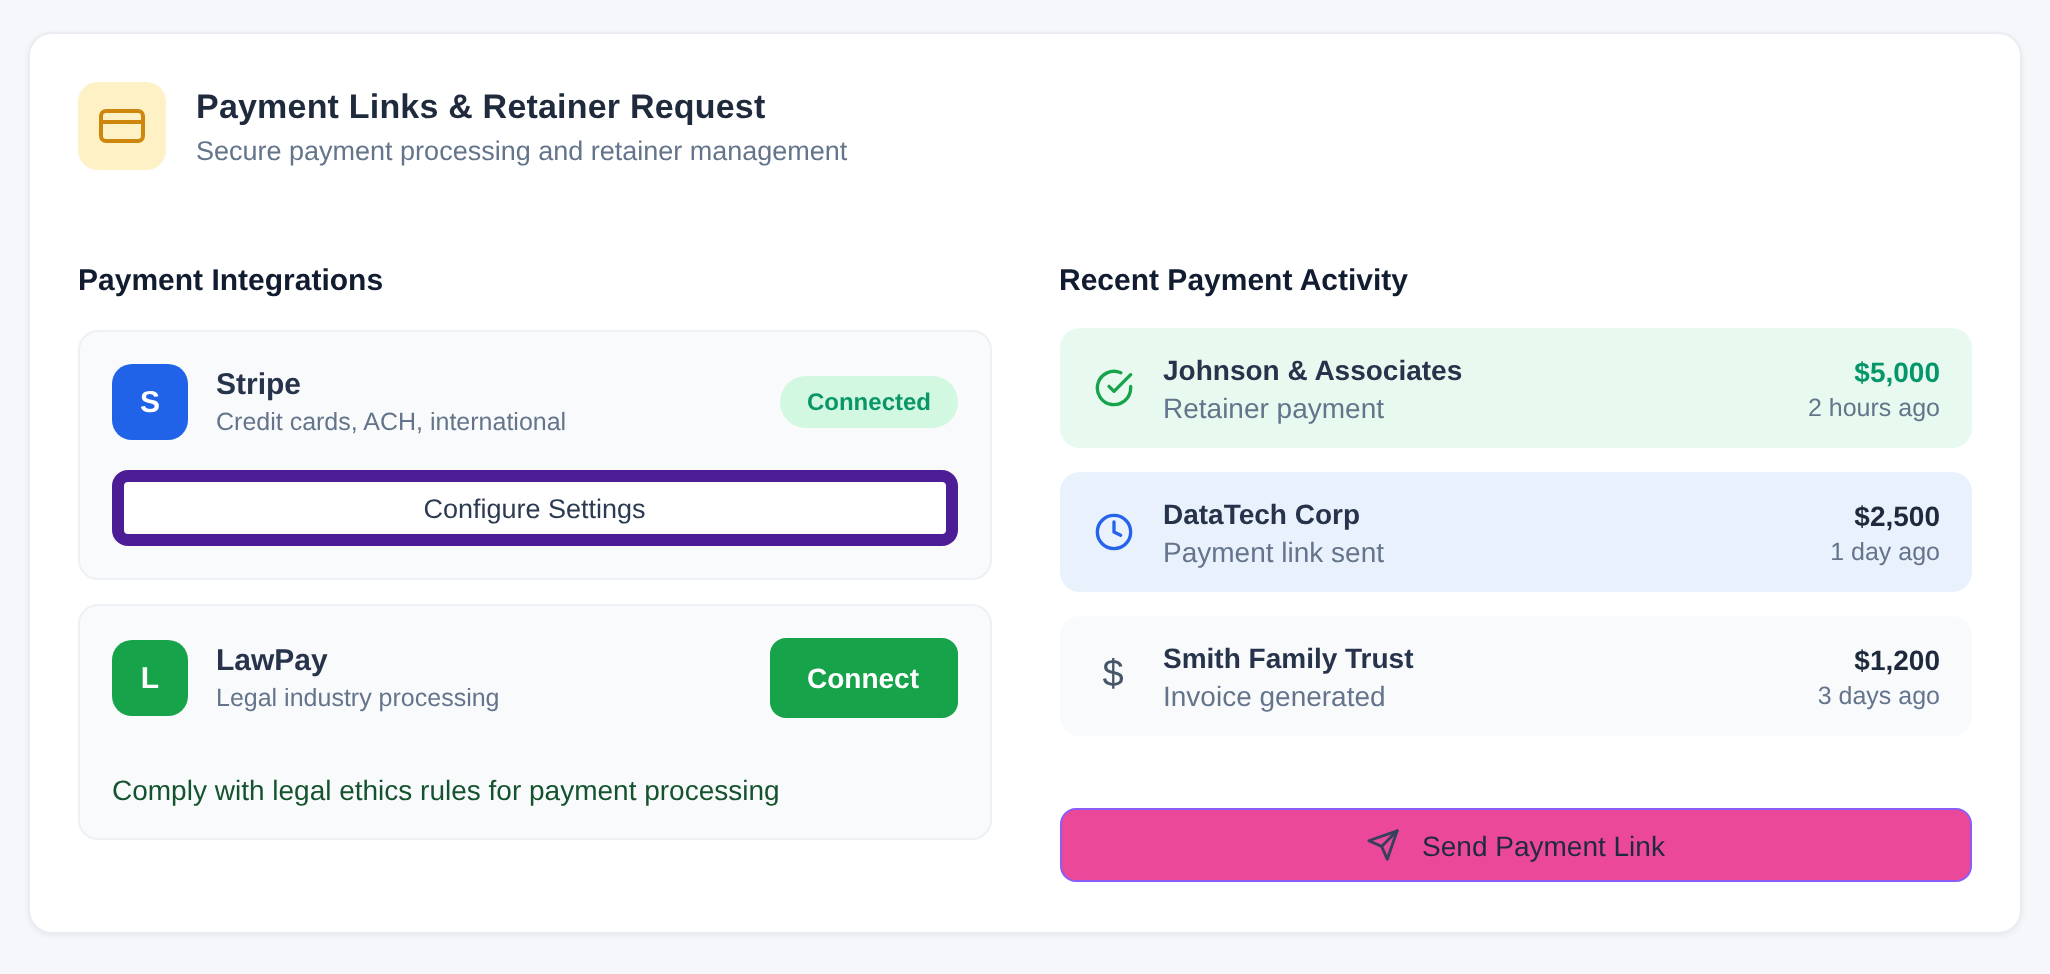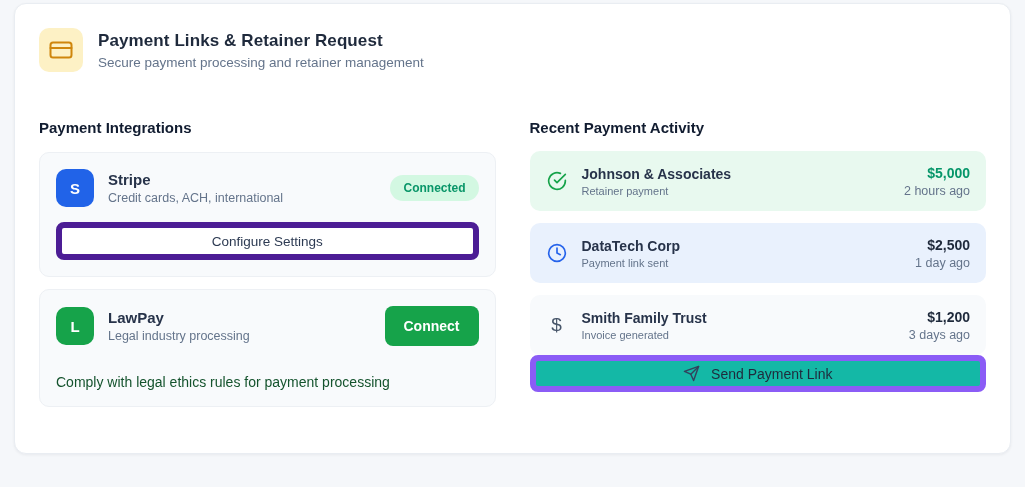--- a/index.html
+++ b/index.html
@@ -5,21 +5,21 @@
   * { margin:0; padding:0; box-sizing:border-box; }
   html,body { width:1025px; height:487px; }
   body {
     background:#f5f7fa;
     font-family:"Liberation Sans", sans-serif;
     color:#1e293b;
     position:relative;
     overflow:hidden;
   }
   .card {
-    position:absolute; left:14px; top:3px;
+    position:absolute; left:14px; top:16px;
     width:997px; height:451px;
     background:#ffffff;
     border:1px solid #e9edf2;
     border-radius:12px;
     box-shadow:0 1px 3px rgba(15,23,42,.06);
     padding:24px;
   }
   
   .header { display:flex; align-items:center; justify-content:space-between; }
   .header-left { display:flex; align-items:center; gap:15px; }
@@ -82,29 +82,29 @@
     height:60px; border-radius:10px; padding:0 16px; margin-top:12px;
   }
   .activity-row.first { margin-top:15px; }
   .row-green { background:#e8f9ef; }
   .row-blue  { background:#e9f1fd; }
   .row-gray  { background:#f8fafc; }
   .row-icon { width:22px; flex:0 0 auto; display:flex; align-items:center; justify-content:center; }
   .dollar-glyph { font-size:19px; color:#475569; font-weight:400; }
   .row-text { margin-left:14px; flex:1 1 auto; min-width:0; }
   .row-client { font-size:14px; font-weight:700; color:#27334a; }
-  .row-detail { font-size:11px; color:#64748b; margin-top:3px; }
+  .row-detail { font-size:14px; color:#64748b; margin-top:3px; }
   .row-right { text-align:right; flex:0 0 auto; }
   .row-amount { font-size:14px; font-weight:700; color:#1e293b; }
   .row-amount.green { color:#059669; }
   .row-time { font-size:12.5px; color:#64748b; margin-top:3px; }
   .send-btn {
     display:flex; align-items:center; justify-content:center; gap:11px;
-    width:100%; height:37px; 
-    background:#14b8a6; border:6px solid #8b5cf6; border-radius:8px;
+    width:100%; height:37px; margin-top:36px;
+    background:#ec4899; border:1px solid #8b5cf6; border-radius:8px;
     font-family:inherit; font-size:14px; font-weight:500; color:#1f2a3c;
     cursor:pointer;
   }
   svg { display:block; }
 </style>
 </head>
 <body>
 
 <div class="card">
 

